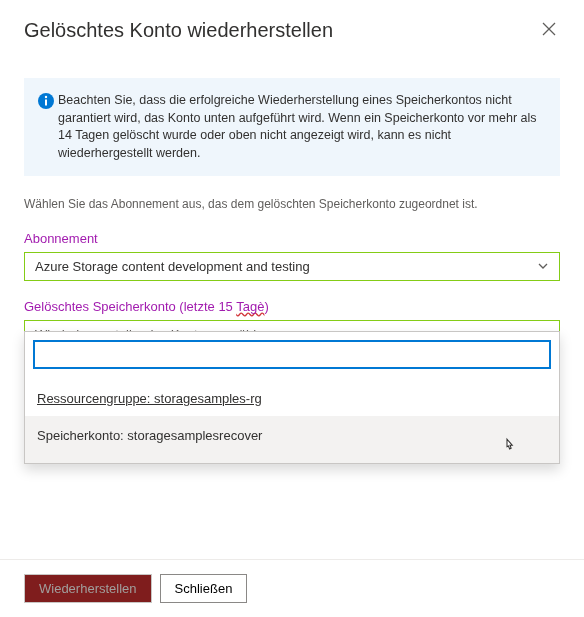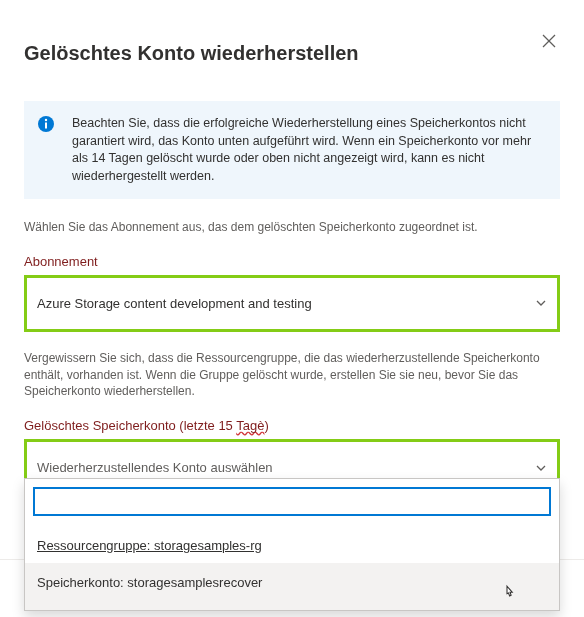--- a/index.html
+++ b/index.html
@@ -14,42 +14,41 @@
       position: relative;
     }
     .header {
       display: flex;
       justify-content: space-between;
       align-items: center;
       padding: 18px 24px 12px 24px;
     }
     .header h1 {
       font-size: 20px;
-      font-weight: 700;
-      color: #323130;
-      margin-top: 24px;
+      font-weight: 400;
+      color: #323130;
     }
     .close-btn {
       background: none;
       border: none;
       cursor: pointer;
       padding: 4px;
       color: #605e5c;
       font-size: 14px;
       line-height: 1;
     }
     .close-btn svg { width: 14px; height: 14px; }
     .content {
       padding: 0 24px;
     }
     .info-box {
       background: #eff6fc;
       display: flex;
       align-items: flex-start;
-      gap: 18px;
+      gap: 4px;
       padding: 14px 14px;
       margin: 24px 0 20px 0;
     }
     .info-icon {
       flex-shrink: 0;
       width: 16px;
       height: 16px;
       margin-top: 1px;
     }
     .info-icon svg { width: 16px; height: 16px; }
@@ -58,29 +57,29 @@
       font-size: 12.5px;
       line-height: 1.4;
     }
     .instruction {
       color: #605e5c;
       font-size: 12px;
       margin-bottom: 18px;
       line-height: 1.4;
     }
     .field-label {
-      color: #7f1d1d;
+      color: #a21caf;
       font-size: 13px;
       margin-bottom: 6px;
       display: block;
     }
     .select-box {
       width: 100%;
-      border: 3px solid #84cc16;
-      padding: 18px 10px;
+      border: 1px solid #84cc16;
+      padding: 6px 10px;
       font-size: 13px;
       background: #fff;
       display: flex;
       justify-content: space-between;
       align-items: center;
       cursor: pointer;
       margin-bottom: 18px;
     }
     .chevron {
       width: 12px;
@@ -199,21 +198,20 @@
   <label class="field-label">Abonnement</label>
   <div class="select-box">
     <span>Azure Storage content development and testing</span>
     <span class="chevron">
       <svg viewBox="0 0 12 12" stroke="#605e5c" stroke-width="1.3" fill="none">
           <polyline points="2,4 6,8 10,4"></polyline>
         </svg>
     </span>
   </div>
 
-  <p class="instruction">Vergewissern Sie sich, dass die Ressourcengruppe, die das wiederherzustellende Speicherkonto enthält, vorhanden ist. Wenn die Gruppe gelöscht wurde, erstellen Sie sie neu, bevor Sie das Speicherkonto wiederherstellen.</p>
 
   <label class="field-label">
     <span>Gelöschtes Speicherkonto (letzte 15 </span><span class="underline-red">Tagè</span><span>)</span>
   </label>
 
   <div class="dropdown-wrapper">
     <div class="select-box">
       <span style="color:#605e5c">Wiederherzustellendes Konto auswählen</span>
       <span class="chevron">
         <svg viewBox="0 0 12 12" stroke="#605e5c" stroke-width="1.3" fill="none">
@@ -234,13 +232,14 @@
               <path d="M8 3v10l2-1 1.5 4 2-1-1.5-4h3L8 3z" fill="#fff"></path>
             </svg>
         </span>
       </div>
     </div>
   </div>
 </div>
 
 <div class="footer">
   <button class="btn btn-primary" disabled="">Wiederherstellen</button>
+  <button class="btn">Schließen</button>
 </div>
 
 </body></html>

